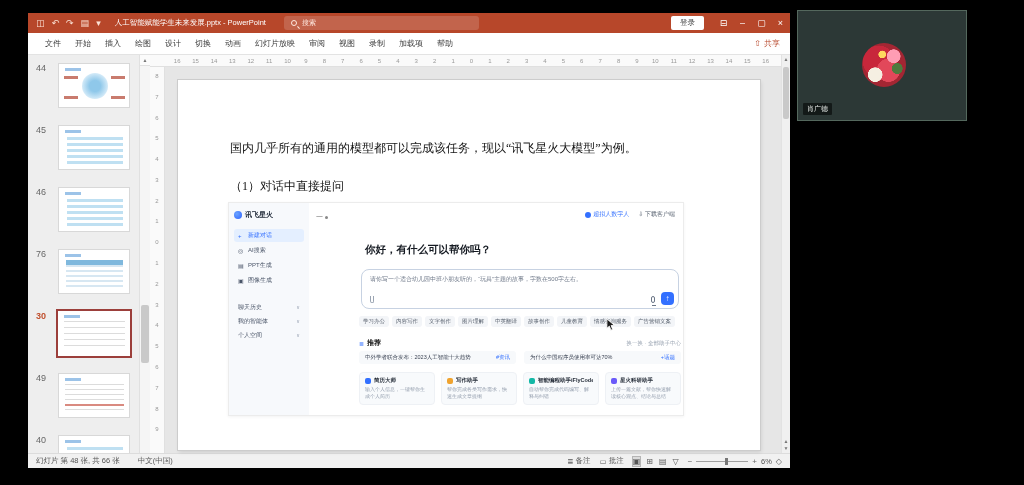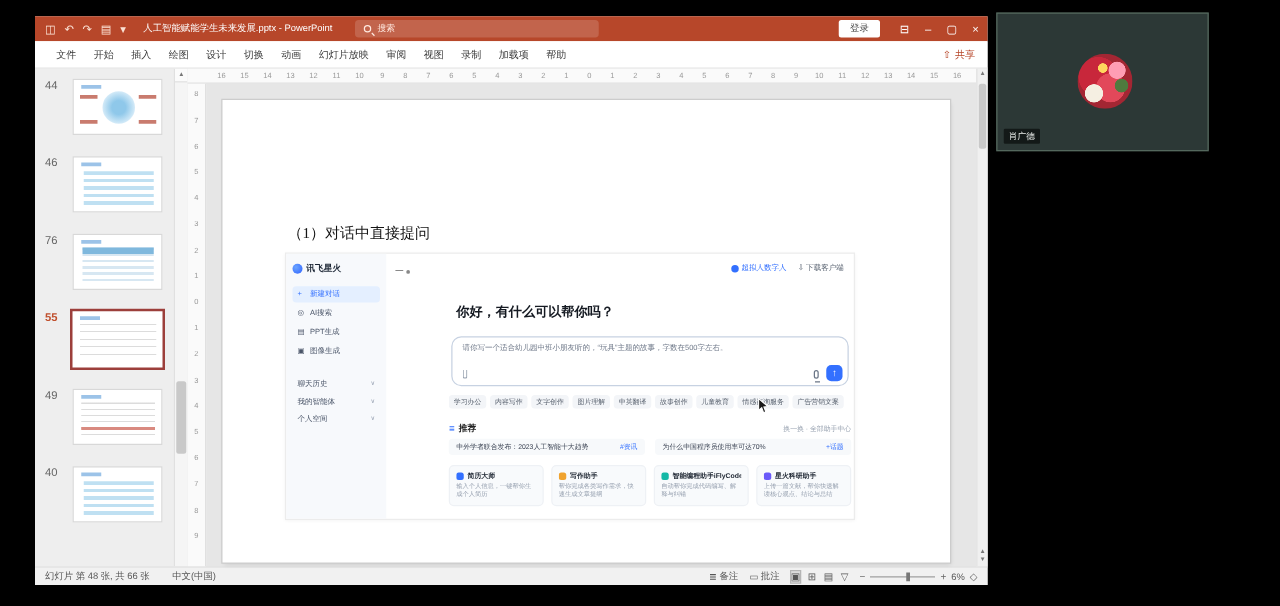--- a/index.html
+++ b/index.html
@@ -209,29 +209,33 @@
     <div class="bodyarea">
 
       <div class="thumbs">
         <div class="tlist">
 
         <div class="titem" data-kind="diagram">
             <span class="tnum">44</span>
             <div class="tpic"></div>
           </div>
             <div class="titem" data-kind="list">
+            <span class="tnum">45</span>
+            <div class="tpic"></div>
+          </div>
+            <div class="titem" data-kind="list">
             <span class="tnum">46</span>
             <div class="tpic"></div>
           </div>
             <div class="titem" data-kind="table">
             <span class="tnum">76</span>
             <div class="tpic"></div>
           </div>
             <div class="titem selected" data-kind="doc">
-            <span class="tnum">55</span>
+            <span class="tnum">30</span>
             <div class="tpic"></div>
           </div>
             <div class="titem" data-kind="text">
             <span class="tnum">49</span>
             <div class="tpic"></div>
           </div>
             <div class="titem" data-kind="list">
             <span class="tnum">40</span>
             <div class="tpic"></div>
           </div>
@@ -299,20 +303,21 @@
               <span class="vtick">4</span>
               <span class="vtick">5</span>
               <span class="vtick">6</span>
               <span class="vtick">7</span>
               <span class="vtick">8</span>
               <span class="vtick">9</span>
             </div>
         </div>
 
         <div class="slide">
+          <p class="sbody">国内几乎所有的通用的模型都可以完成该任务，现以“讯飞星火大模型”为例。</p>
           <p class="sstep">（1）对话中直接提问</p>
 
           <div class="spark">
             <div class="sp-side">
               <div class="sp-brand">
                 <span class="sp-logo"></span>
                 <span>讯飞星火</span>
               </div>
               <div class="sp-nav">
 

